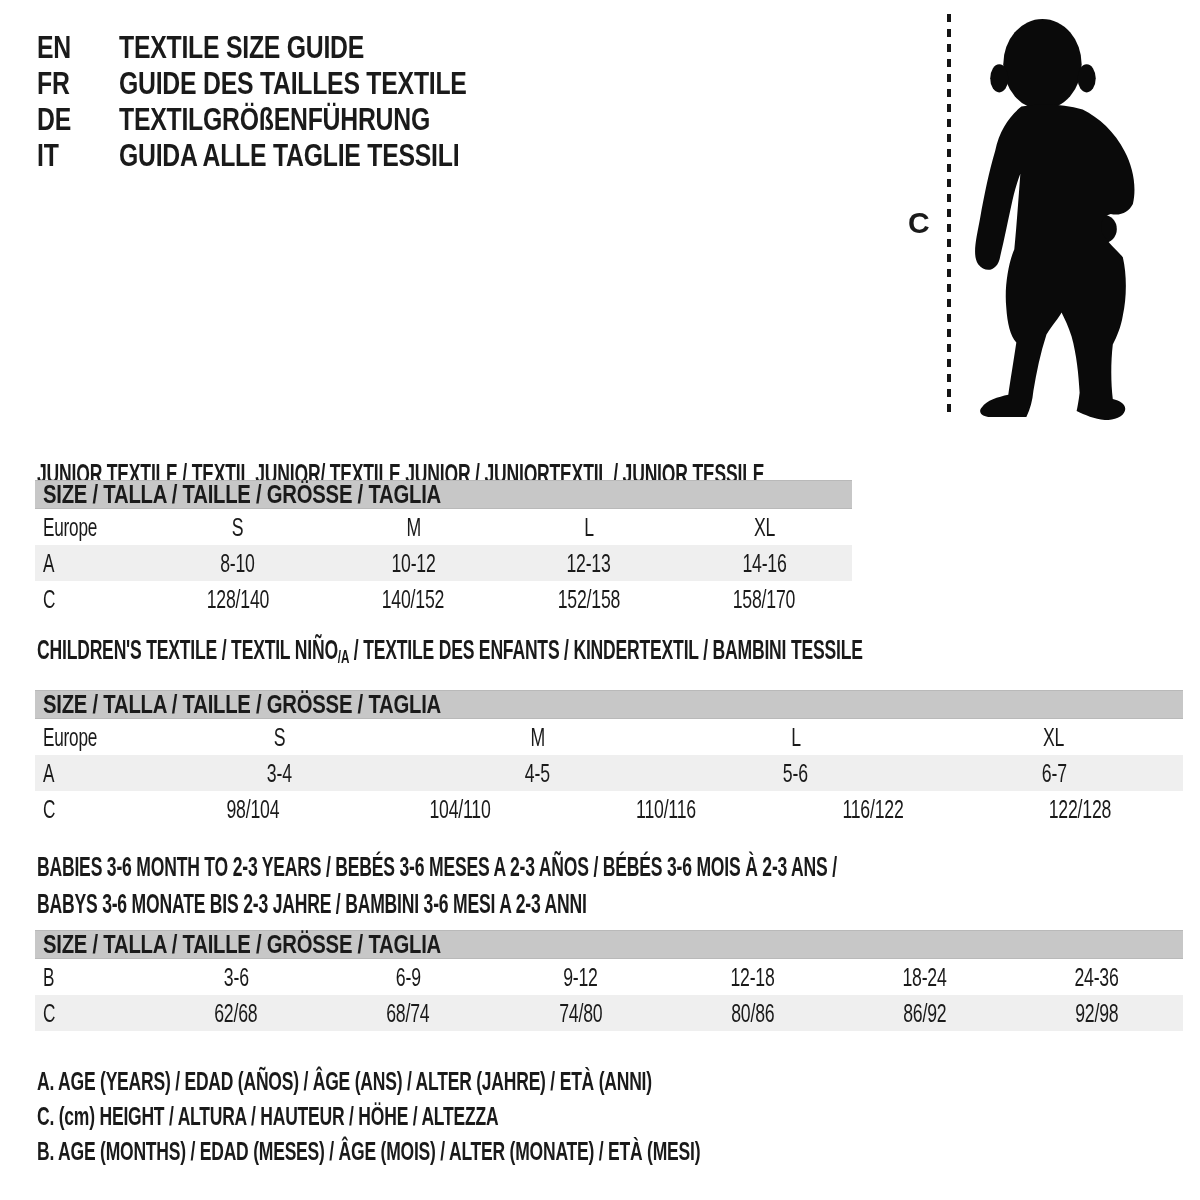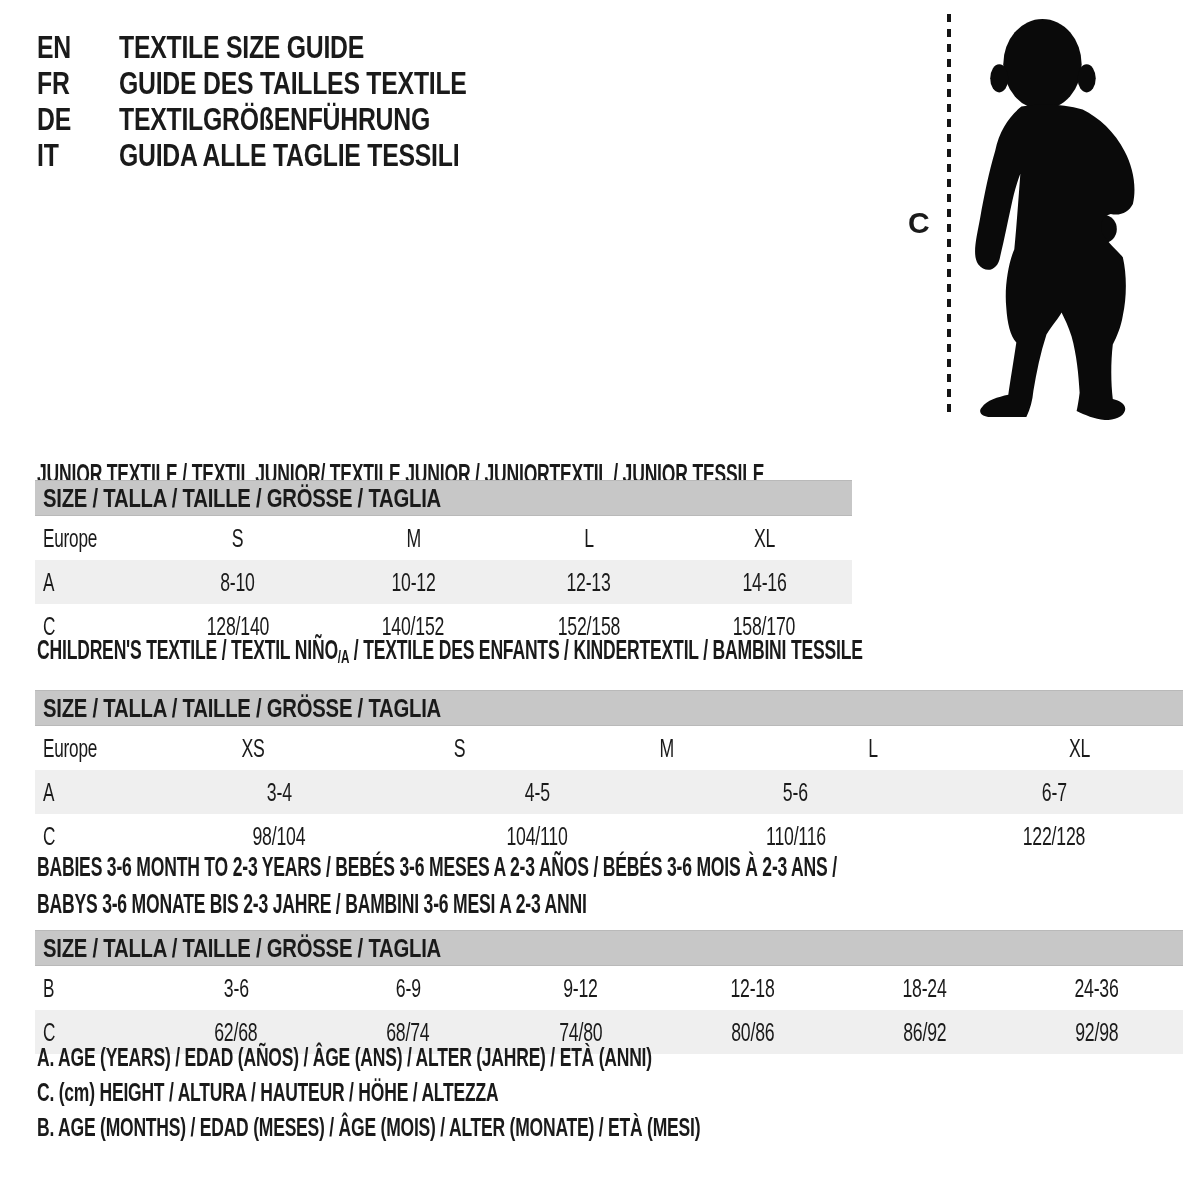--- a/index.html
+++ b/index.html
@@ -28,30 +28,30 @@
   .measure-line{position:absolute;left:947px;top:14px;width:4px;height:404px;
     background:repeating-linear-gradient(180deg,#141414 0 8px,transparent 8px 15px);}
   .measure-label{position:absolute;left:908px;top:206px;font-size:30px;font-weight:700;}
   .silhouette{position:absolute;left:955px;top:10px;width:195px;height:412px;}
 
   
   .tbl-title{position:absolute;font-size:27px;font-weight:700;white-space:nowrap;}
   .tbl-title .cnd{transform:scaleX(0.65);}
   .tbl-title .sub{font-size:18px;vertical-align:-4px;}
   .size-table{position:absolute;}
-  .size-bar{height:36px;background:var(--header-bar-bg);display:flex;align-items:center;padding-left:8px;
+  .size-bar{height:29px;background:var(--header-bar-bg);display:flex;align-items:center;padding-left:8px;
     font-size:26px;font-weight:700;border-top:1px solid #b9b9b9;border-bottom:1px solid #b9b9b9;}
   .size-bar .cnd{transform:scaleX(0.78);}
-  .trow{display:flex;height:44px;align-items:center;font-size:26px;font-weight:400;}
+  .trow{display:flex;height:36px;align-items:center;font-size:26px;font-weight:400;}
   .trow.alt{background:var(--row-alt-bg);}
   .trow .lbl{width:115px;padding-left:8px;}
   .trow .val{flex:1;text-align:center;display:flex;justify-content:center;align-items:center;}
 
   
-  .legend{position:absolute;left:37px;top:1040px;}
+  .legend{position:absolute;left:37px;top:1064px;}
   .legend-line{height:35px;display:flex;align-items:center;font-size:25px;font-weight:700;}
   .legend-line .cnd{transform:scaleX(0.70);}
 </style>
 </head>
 <body>
 
 <div id="page">
 
   <section class="lang-block">
     <div class="lang-row">
@@ -173,23 +173,20 @@
   <div class="tbl-title" style="left:37px;top:635px;">
     <span class="cnd"><span>CHILDREN'S TEXTILE / TEXTIL NIÑO</span><span class="sub">/A</span><span> / TEXTILE DES ENFANTS / KINDERTEXTIL / BAMBINI TESSILE</span></span>
   </div>
   <div class="size-table" style="left:35px;top:690px;width:1148px;">
     <div class="size-bar">
       <span class="cnd">SIZE / TALLA / TAILLE / GRÖSSE / TAGLIA</span>
     </div>
     <div class="trow">
       <span class="lbl"><span class="cnd">Europe</span></span>
       <span class="val">
-          <span class="cnd-c">XS</span>
-        </span>
-      <span class="val">
           <span class="cnd-c">S</span>
         </span>
       <span class="val">
           <span class="cnd-c">M</span>
         </span>
       <span class="val">
           <span class="cnd-c">L</span>
         </span>
       <span class="val">
           <span class="cnd-c">XL</span>
@@ -213,20 +210,23 @@
     <div class="trow">
       <span class="lbl"><span class="cnd">C</span></span>
       <span class="val">
           <span class="cnd-c">98/104</span>
         </span>
       <span class="val">
           <span class="cnd-c">104/110</span>
         </span>
       <span class="val">
           <span class="cnd-c">110/116</span>
+        </span>
+      <span class="val">
+          <span class="cnd-c">116/122</span>
         </span>
       <span class="val">
           <span class="cnd-c">122/128</span>
         </span>
     </div>
   </div>
 
   <div class="tbl-title" style="left:37px;top:849px;line-height:37px;">
     <div><span class="cnd">BABIES 3-6 MONTH TO 2-3 YEARS / BEBÉS 3-6 MESES A 2-3 AÑOS / BÉBÉS 3-6 MOIS À 2-3 ANS /</span></div>
     <div><span class="cnd">BABYS 3-6 MONATE BIS 2-3 JAHRE / BAMBINI 3-6 MESI A 2-3 ANNI</span></div>

